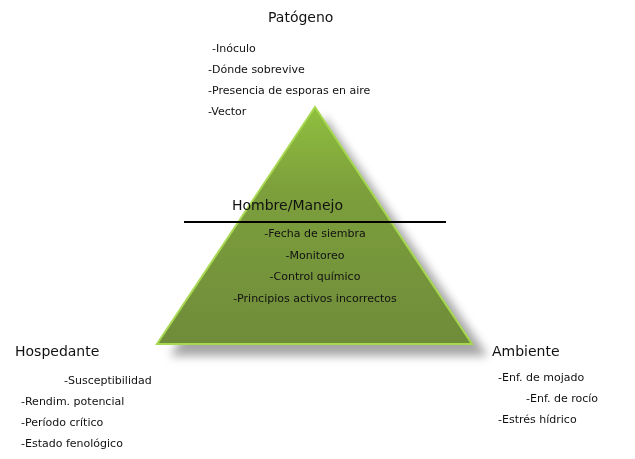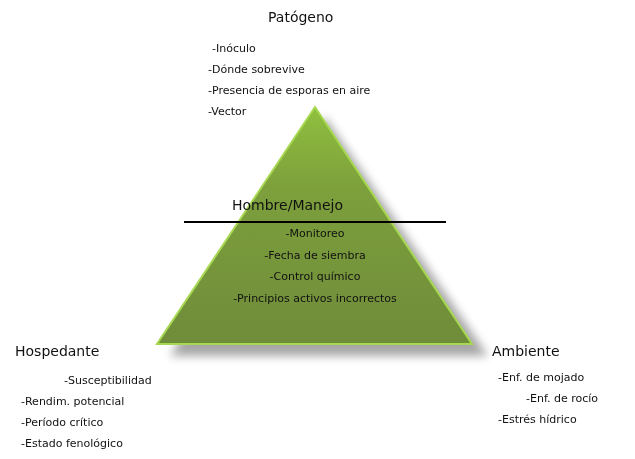--- a/index.html
+++ b/index.html
@@ -31,22 +31,22 @@
 </svg>
 
 <div class="abs title" style="left:268px;top:9px;">Patógeno</div>
 <div class="abs item" style="left:212px;top:38px;">-Inóculo</div>
 <div class="abs item" style="left:208px;top:59px;">-Dónde sobrevive</div>
 <div class="abs item" style="left:208px;top:80px;text-align:center;">-Presencia de esporas en aire</div>
 <div class="abs item" style="left:208px;top:101px;">-Vector</div>
 
 <div class="abs title" style="left:232px;top:197px;">Hombre/Manejo</div>
 <div class="abs center" style="left:180px;top:223px;width:270px;">
+  <div class="item">-Fecha de siembra</div>
   <div class="item">-Monitoreo</div>
-  <div class="item">-Fecha de siembra</div>
   <div class="item">-Control químico</div>
   <div class="item">-Principios activos incorrectos</div>
 </div>
 
 <div class="abs title" style="left:15px;top:343px;">Hospedante</div>
 <div class="abs item" style="left:24px;top:370px;margin-left:40px;">-Susceptibilidad</div>
 <div class="abs item" style="left:21px;top:391px;">-Rendim. potencial</div>
 <div class="abs item" style="left:21px;top:412px;">-Período crítico</div>
 <div class="abs item" style="left:21px;top:433px;">-Estado fenológico</div>
 

